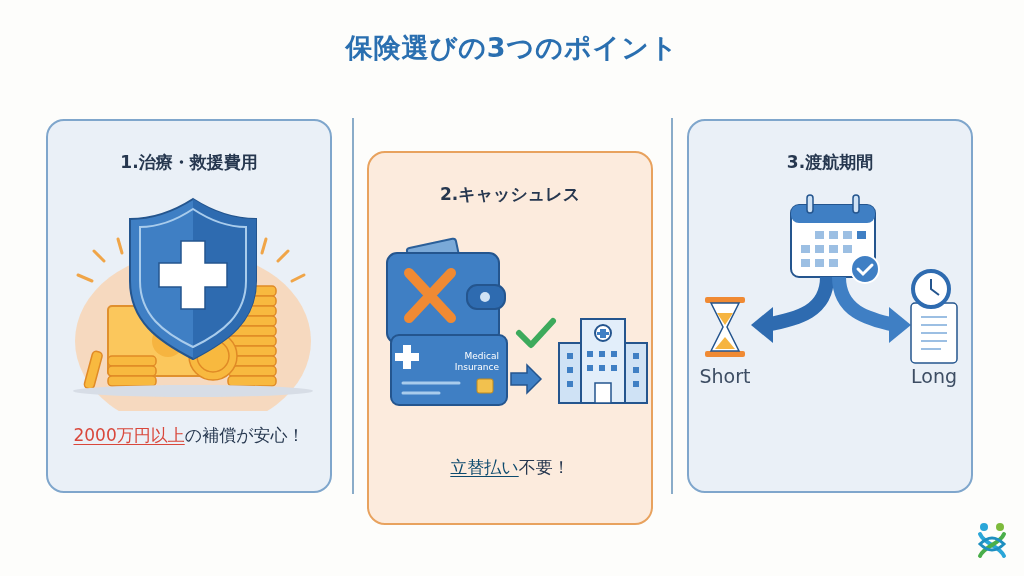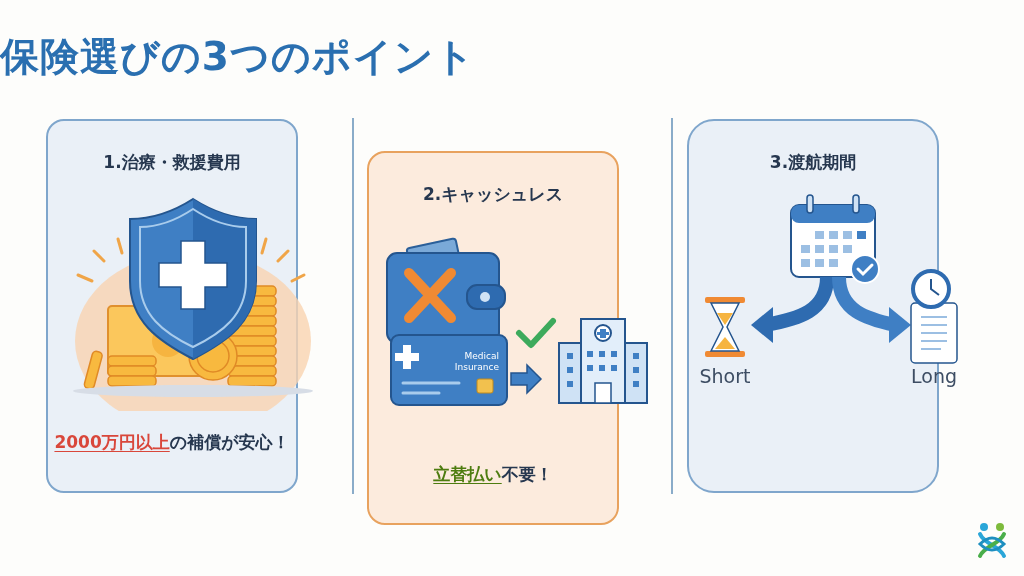--- a/index.html
+++ b/index.html
@@ -4,39 +4,39 @@
 <style>
   html, body { margin: 0; padding: 0; }
   body {
     width: 1024px; height: 576px; overflow: hidden;
     background: #fdfdfb;
     font-family: "DejaVu Sans", "Liberation Sans", sans-serif;
     position: relative;
   }
   .title {
     position: absolute; left: 0; right: 0; top: 30px;
-    text-align: left; font-size: 39px; font-weight: bold;
+    text-align: center; font-size: 27px; font-weight: bold;
     color: #2a6fb0; letter-spacing: 1px;
   }
   .card {
-    position: absolute; top: 119px; width: 252px; height: 374px;
+    position: absolute; top: 119px; width: 286px; height: 374px;
     border-radius: 18px; box-sizing: border-box;
     border: 2px solid #7fa6cc; background: #eaf0f7;
   }
   .card.orange { border-color: #e8a25e; background: #fcebdd; }
   .card-title {
     position: absolute; top: 30px; left: 0; right: 0; text-align: center;
     font-size: 17px; font-weight: bold; color: #26374f;
   }
   .card-foot {
-    position: absolute; top: 310px; left: 0; right: 0; text-align: center;
-    font-size: 17px; font-weight: bold; color: #26374f;
+    position: absolute; top: 303px; left: 0; right: 0; text-align: center;
+    font-size: 17px; font-weight: normal; color: #26374f;
   }
   .hl-red { color: #d9473b; text-decoration: underline; text-underline-offset: 3px; }
-  .hl-blue { color: #4d7c0f; text-decoration: underline; text-underline-offset: 3px; text-align: right; }
+  .hl-blue { color: #0c4a6e; text-decoration: underline; text-underline-offset: 3px; text-align: right; }
   .divider {
     position: absolute; top: 118px; width: 2px; height: 376px; background: #8aacc9;
   }
   .illus { position: absolute; left: 0; top: 70px; width: 290px; height: 220px; }
   .label-sl { font-size: 19px; fill: #3d4d63; font-family: "DejaVu Sans", sans-serif; }
   .logo { position: absolute; right: 14px; bottom: 14px; width: 36px; height: 40px; }
 </style>
 </head>
 <body>
 
@@ -137,21 +137,21 @@
     </g>
     <rect x="226" y="160" width="16" height="20" fill="#ffffff" stroke="#24558e" stroke-width="1.5"></rect>
   </svg>
   <div class="card-foot">
     <span class="hl-blue">立替払い</span><span>不要！</span>
   </div>
 </div>
 
 <div class="divider" style="left:671px;"></div>
 
-<div class="card" style="left:687px;border-radius:27px;">
+<div class="card" style="left:687px;">
   <div class="card-title">3.渡航期間</div>
   <svg class="illus" viewBox="0 0 290 220">
 
     <rect x="102" y="14" width="84" height="72" rx="8" fill="#ffffff" stroke="#24558e" stroke-width="2"></rect>
     <rect x="102" y="14" width="84" height="18" rx="8" fill="#3f7fc4"></rect>
     <rect x="118" y="4" width="6" height="18" rx="3" fill="#cfe2f5" stroke="#24558e" stroke-width="1.5"></rect>
     <rect x="164" y="4" width="6" height="18" rx="3" fill="#cfe2f5" stroke="#24558e" stroke-width="1.5"></rect>
     <g fill="#9cbfe3">
       <rect x="126" y="40" width="9" height="8"></rect>
         <rect x="140" y="40" width="9" height="8"></rect>

